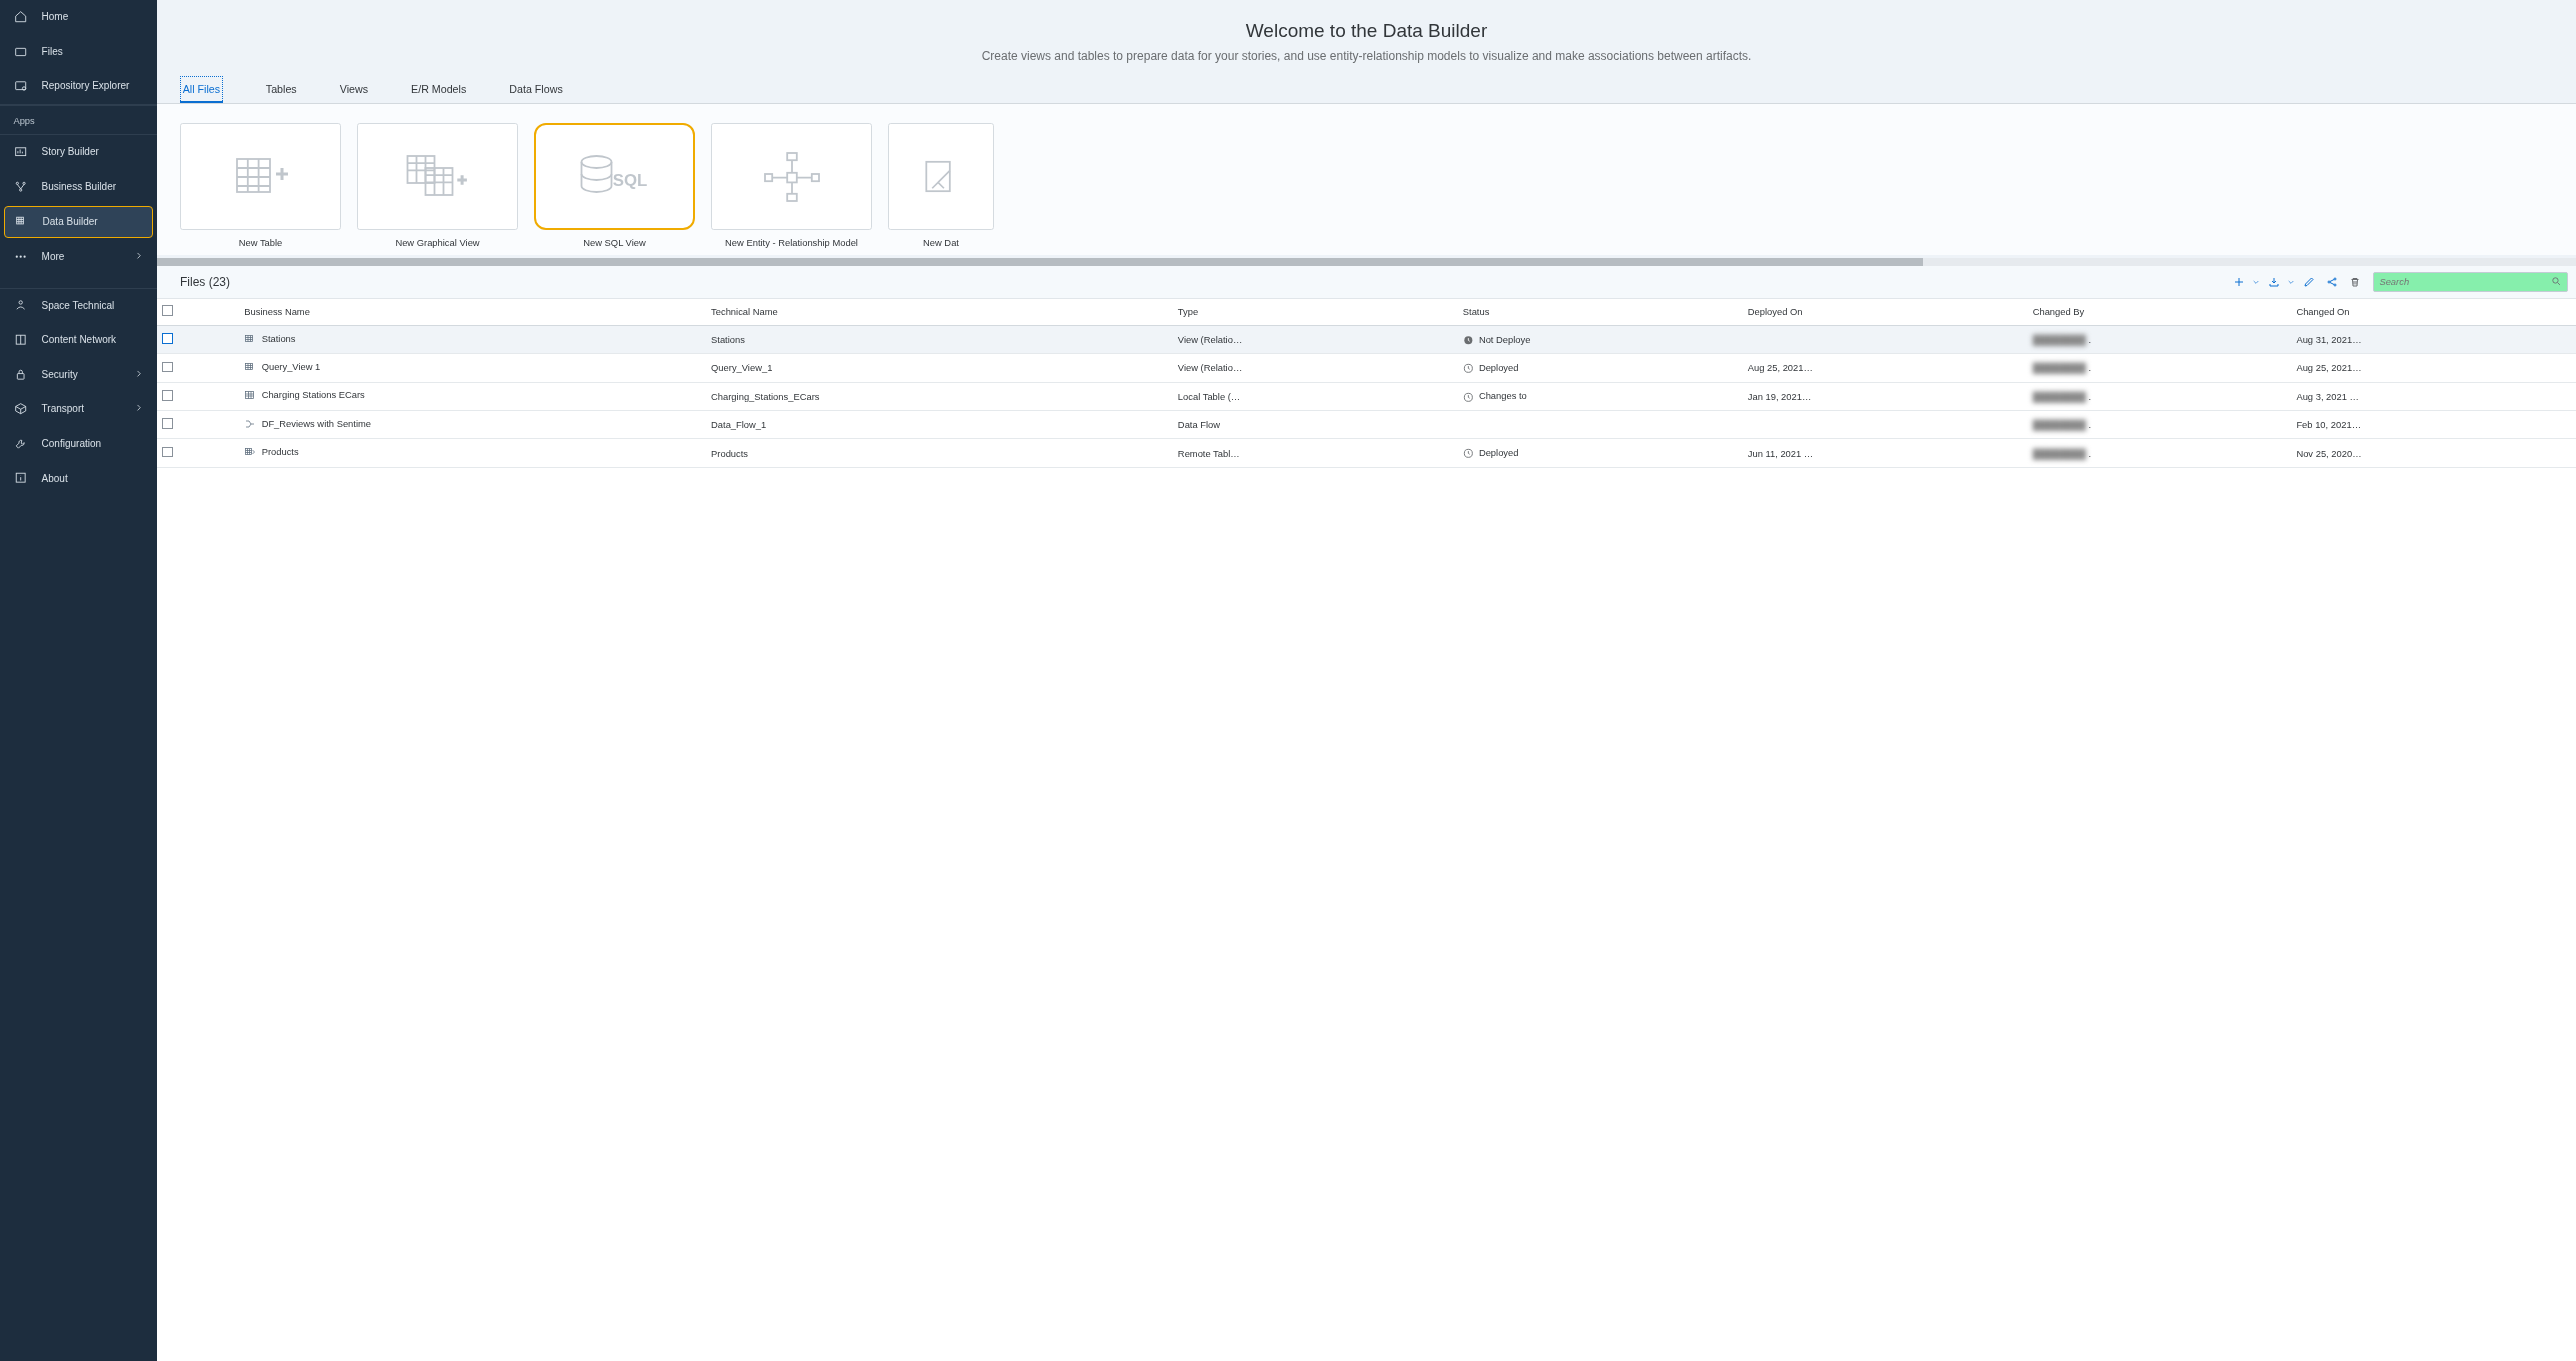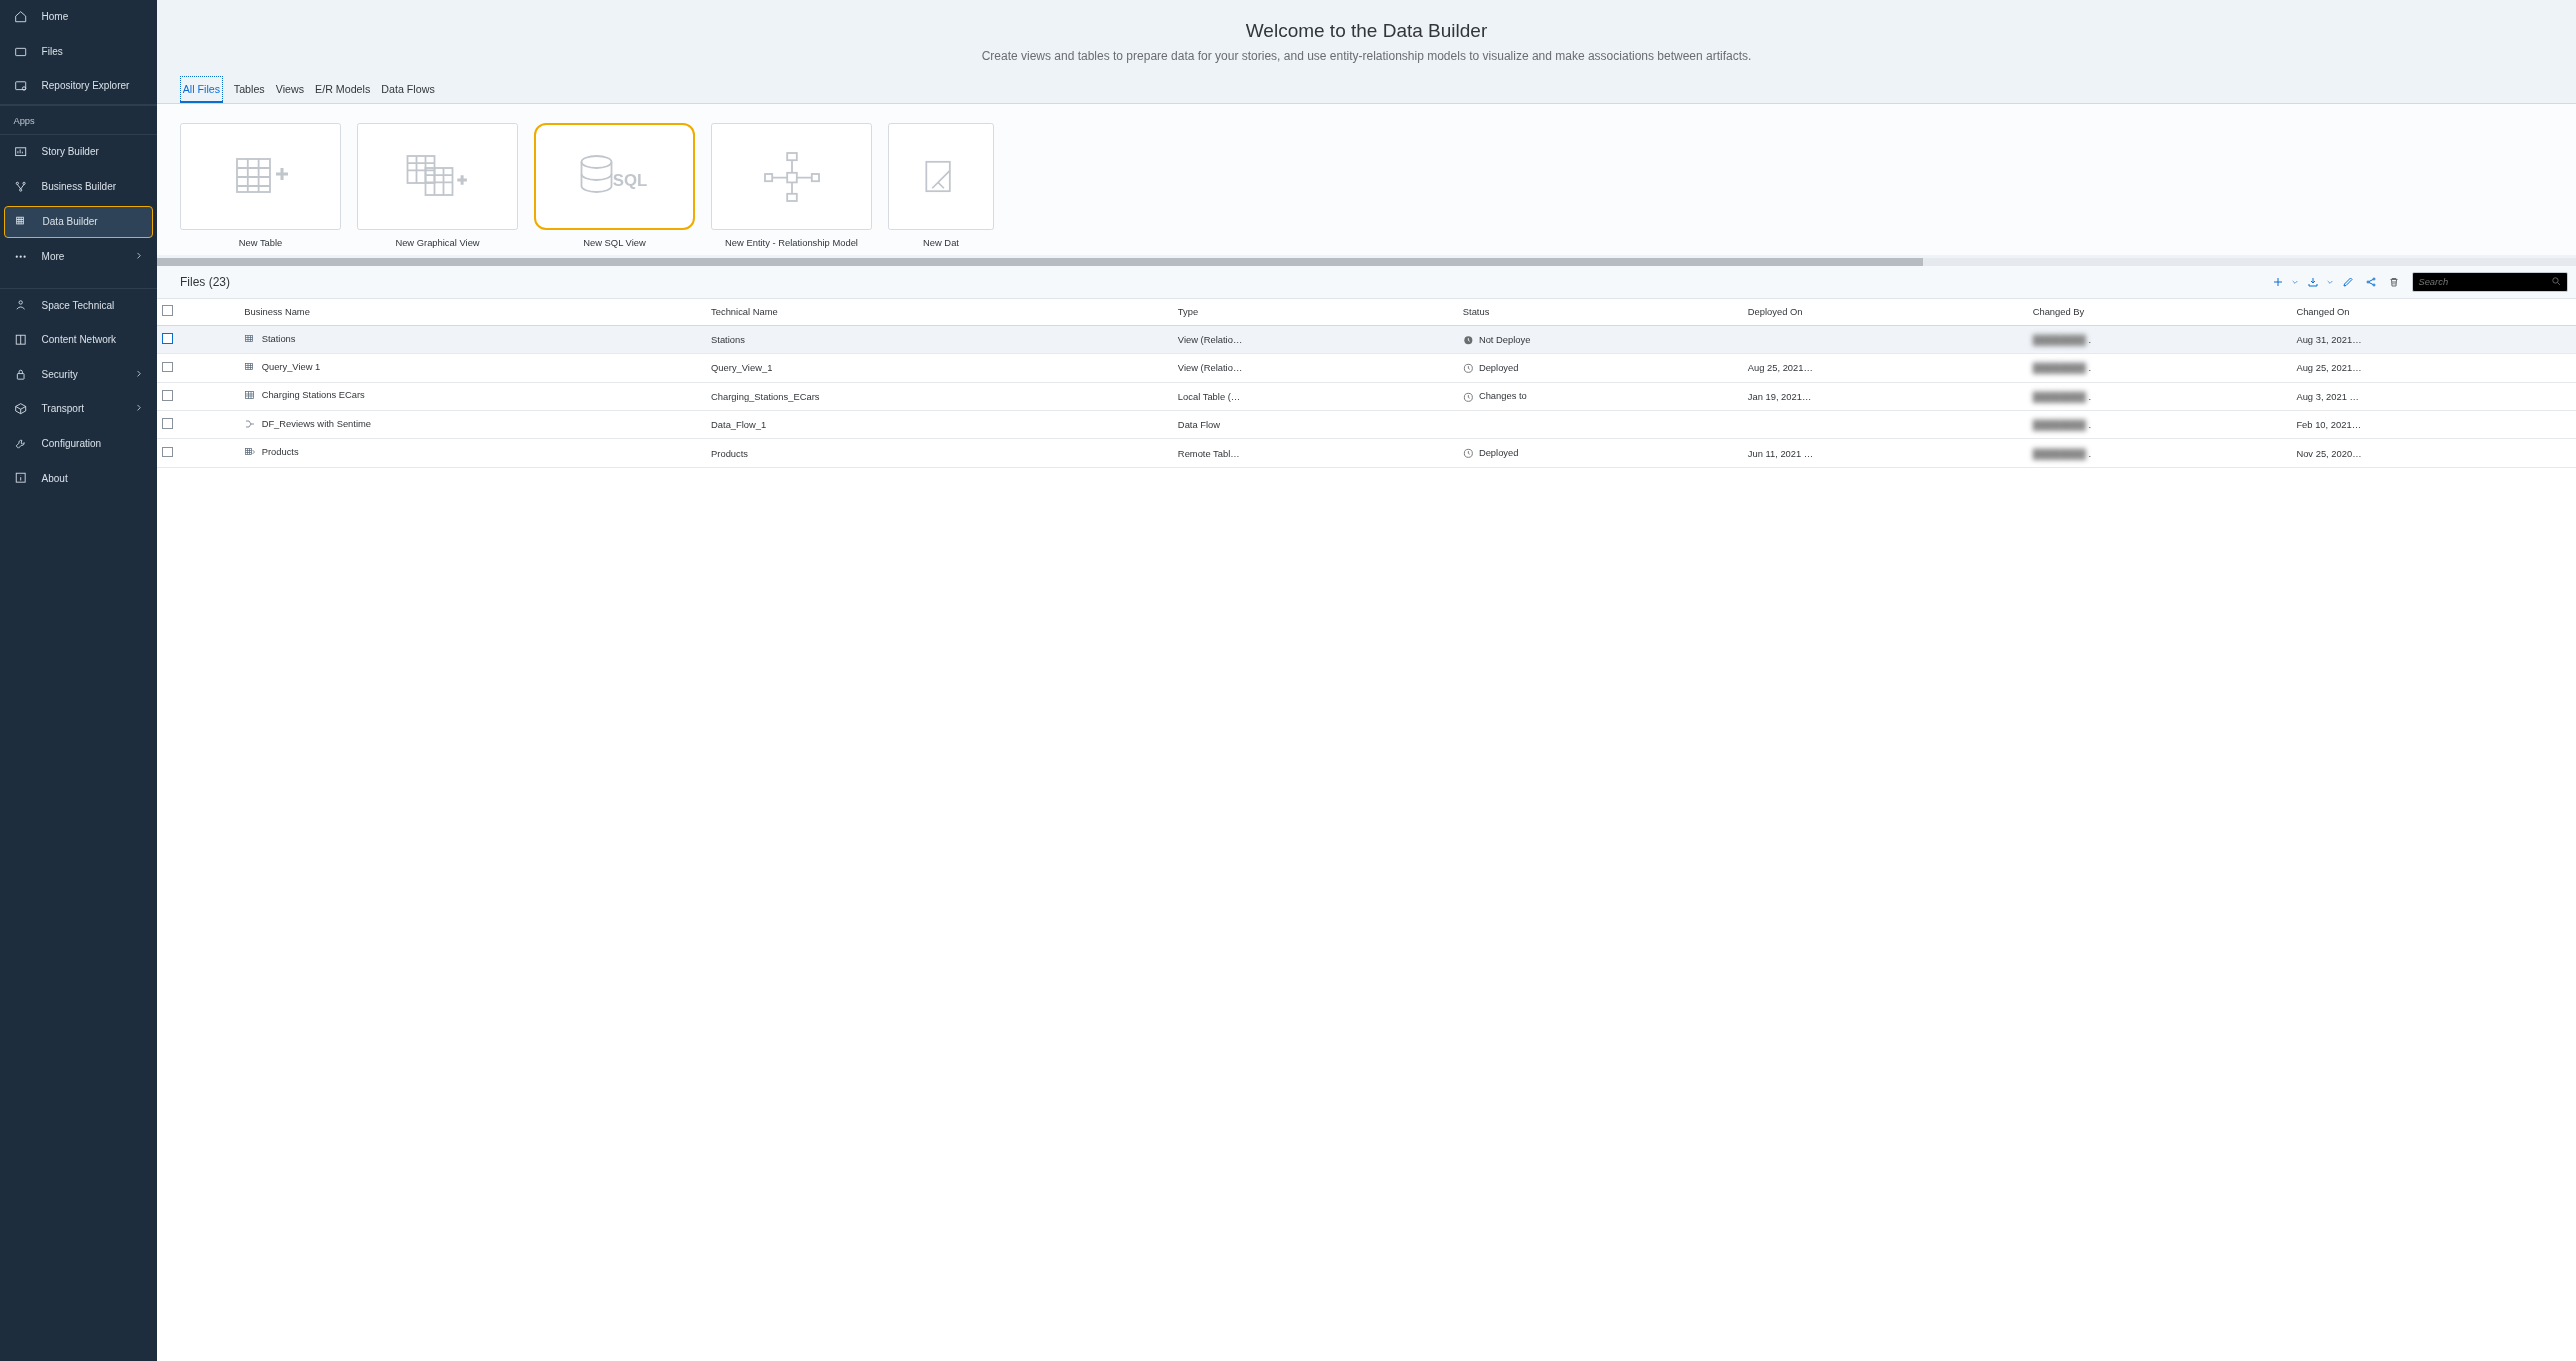--- a/index.html
+++ b/index.html
@@ -15,41 +15,41 @@
   .sidebar .nav-item.active { background: #2f4358; border: 1.3px solid #f0ab00; border-radius: 4px; margin: 1.3px 4px; padding: 8px 9.4px; }
   .sidebar .divider { height: 0.7px; background: #2e3e4f; margin-top: 13.4px; }
   .sidebar .group-top { border-bottom: 0.7px solid #2e3e4f; }
 
   
   .main { flex: 1; display: flex; flex-direction: column; overflow: hidden; background: #eef3f8; }
   .header { padding: 20px 23px 13.4px; text-align: center; }
   .header h1 { font-size: 19px; font-weight: 400; color: #32363a; margin-bottom: 6.7px; }
   .header p { font-size: 12px; color: #6a6d70; }
 
-  .tabs { display: flex; gap: 11px; padding: 0 23px; border-bottom: 0.7px solid #d3d9de; }
+  .tabs { display: flex; gap: 43px; padding: 0 23px; border-bottom: 0.7px solid #d3d9de; }
   .tab { padding: 6.7px 0; font-size: 10.7px; cursor: pointer; color: #32363a; }
   .tab.active { color: #0a6ed1; border-bottom: 2px solid #0a6ed1; outline: 0.7px dotted #0a6ed1; outline-offset: -1.3px; padding-left:2.7px; padding-right:2.7px; }
 
   .cards { display: flex; gap: 16px; padding: 19px 23px 6.7px; overflow: hidden; background: #fafcfe; }
   .card { width: 161px; flex-shrink: 0; text-align: center; cursor: pointer; }
   .card .card-box { height: 107px; border: 0.7px solid #d5dbe0; border-radius: 2.7px; background: #fff; display: flex; align-items: center; justify-content: center; margin-bottom: 6.7px; }
   .card.highlight .card-box { border: 2.7px solid #f0ab00; border-radius: 12px; }
   .card.highlight { position: relative; }
   .card .card-label { font-size: 9.4px; color: #32363a; }
   .card svg { stroke: #c0c6cc; fill: none; }
 
   .hscroll { height: 8px; background: #e6eaee; margin: 2.7px 0 0; position: relative; }
   .hscroll::before { content: ""; position: absolute; left: 0; top: 0; height: 100%; width: 73%; background: #b6bcc1; }
 
   .files-bar { display: flex; align-items: center; padding: 5.4px 8px 5.4px 23px; background: #f5f9fc; border-bottom: 0.7px solid #e1e6ea; }
   .files-bar .files-title { font-size: 12px; color: #32363a; }
   .files-bar .spacer { flex: 1; }
   .files-bar .tool { width: 23px; height: 21.5px; display: inline-flex; align-items: center; justify-content: center; color: #0a6ed1; cursor: pointer; }
   .files-bar .tool.small-chev { width: 12px; color: #0a6ed1; }
-  .files-bar .search-box { display: flex; align-items: center; border: 0.7px solid #c3ccd5; border-radius: 2px; background: #000000; height: 20px; width: 156px; padding: 0 5.4px; margin-left: 6.7px; }
+  .files-bar .search-box { display: flex; align-items: center; border: 0.7px solid #c3ccd5; border-radius: 2px; background: #86efac; height: 20px; width: 195px; padding: 0 5.4px; margin-left: 6.7px; }
   .files-bar .search-box input { flex: 1; border: none; outline: none; font-size: 9.4px; font-style: italic; color: #6a6d70; background: transparent; }
 
   .table { flex: 1; overflow: auto; background: #fff; }
   table { width: 100%; border-collapse: collapse; table-layout: fixed; }
   th, td { text-align: left; padding: 6.7px 5.4px; border-bottom: 0.7px solid #e5e9ec; font-size: 9.4px; white-space: nowrap; overflow: hidden; text-overflow: ellipsis; }
   th { background: #fff; color: #32363a; font-weight: 400; border-bottom: 0.7px solid #d3d9de; }
   tr.row-active td { background: #f0f4f8; }
   td .row-icon { display: inline-block; width: 13.4px; margin-right: 4px; color: #5b6b7b; vertical-align: middle; }
   td.status .status-icon { display: inline-block; width: 10.7px; height: 10.7px; margin-right: 5.4px; vertical-align: middle; }
   .checkbox { width: 10.7px; height: 10.7px; border: 0.7px solid #89919a; background: #fff; display: inline-block; }

